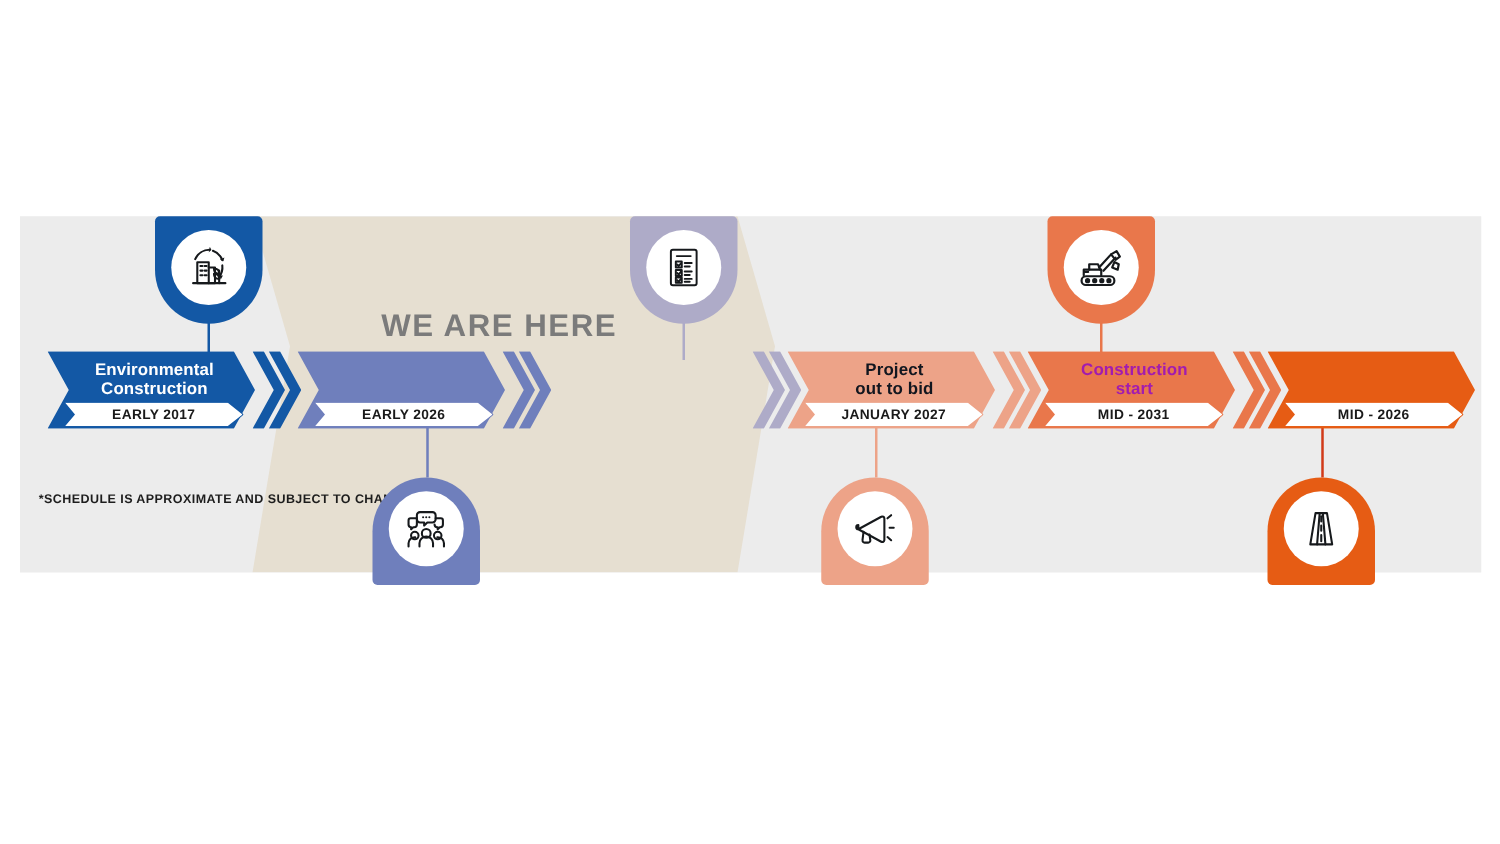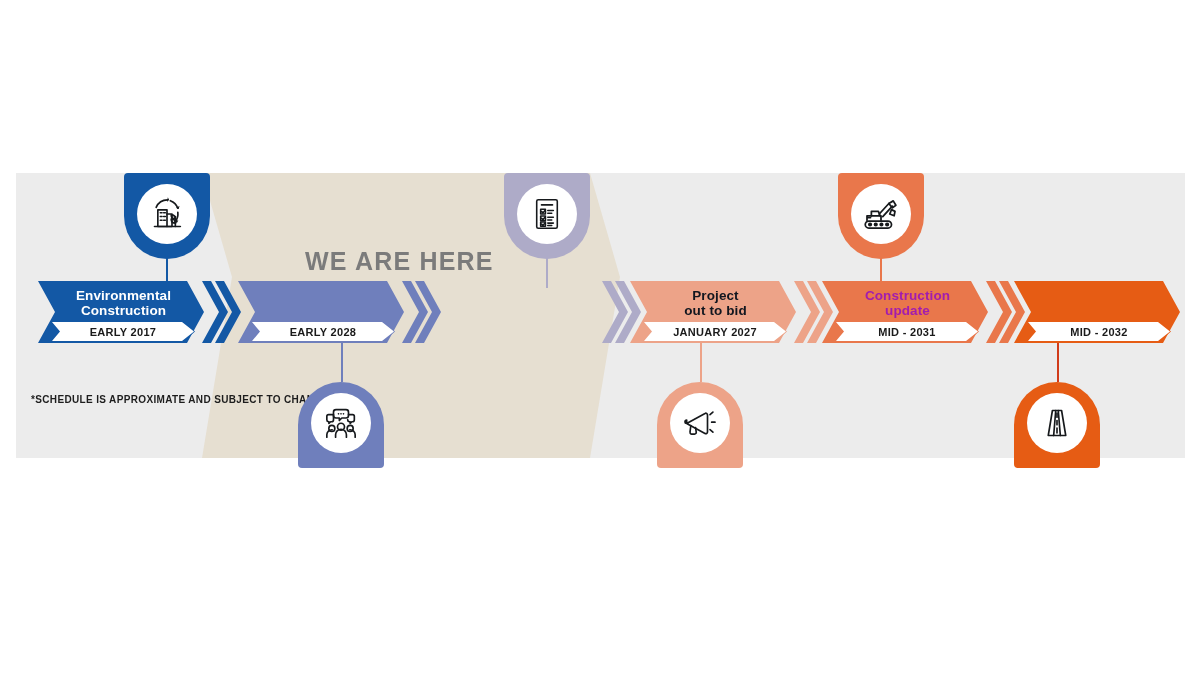--- a/index.html
+++ b/index.html
@@ -123,21 +123,21 @@
       <div class="dateband">EARLY 2017</div>
     </div>
     <div class="sep" style="left:186px;">
       <i style="background:#1358a5;"></i>
       <i class="b" style="background:#1358a5;"></i>
     </div>
 
     <div class="stage" style="left:222px;width:166px;">
       <div class="body" style="background:#6f7fbc;"></div>
       <div class="dateoutline" style="background:#6f7fbc;"></div>
-      <div class="dateband">EARLY 2028</div>
+      <div class="dateband">EARLY 2026</div>
     </div>
     <div class="sep" style="left:386px;">
       <i style="background:#6f7fbc;"></i>
       <i class="b" style="background:#6f7fbc;"></i>
     </div>
 
     <div class="sep" style="left:586px;">
       <i style="background:#aeabc8;"></i>
       <i class="b" style="background:#aeabc8;"></i>
     </div>
@@ -151,34 +151,34 @@
       <div class="dateband">JANUARY 2027</div>
     </div>
     <div class="sep" style="left:778px;">
       <i style="background:#eda388;"></i>
       <i class="b" style="background:#eda388;"></i>
     </div>
 
     <div class="stage" style="left:806px;width:166px;">
       <div class="body" style="background:#e9774b;"></div>
       <div class="title" style="color:#a21caf;">
-        <span><span>Construction</span><br><span>update</span></span>
+        <span><span>Construction</span><br><span>start</span></span>
       </div>
       <div class="dateoutline" style="background:#e9774b;"></div>
       <div class="dateband">MID - 2031</div>
     </div>
     <div class="sep" style="left:970px;">
       <i style="background:#e9774b;"></i>
       <i class="b" style="background:#e9774b;"></i>
     </div>
 
     <div class="stage" style="left:998px;width:166px;">
       <div class="body" style="background:#e65c14;"></div>
       <div class="dateoutline" style="background:#e65c14;"></div>
-      <div class="dateband">MID - 2032</div>
+      <div class="dateband">MID - 2026</div>
     </div>
   </div>
 
   <div class="bub" style="left:124px;top:173px;">
     <div class="blob" style="background:#1358a5;"></div>
     <div class="disc">
       <svg width="40" height="40" viewBox="0 0 48 48">
         <g fill="none" stroke="#16191c" stroke-width="2" stroke-linecap="round" stroke-linejoin="round">
           <path d="M11 16 A15 15 0 0 1 25 7"></path>
             <path d="M25 4 L26.5 7 L24 9.5 Z" fill="#16191c" stroke="none"></path>

